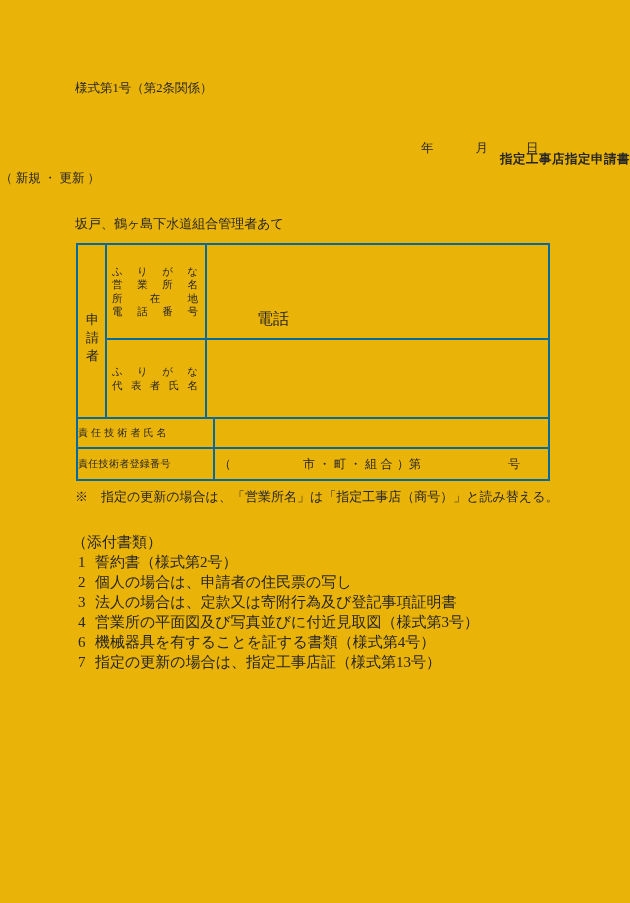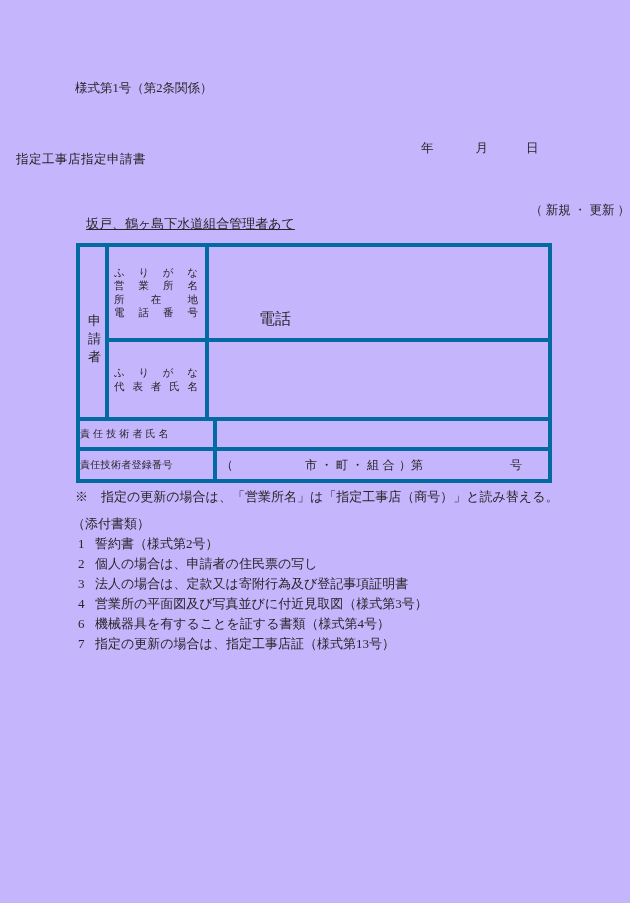--- a/index.html
+++ b/index.html
@@ -1,43 +1,43 @@
 <!DOCTYPE html>
 <html><head>
 <meta charset="utf-8">
 <style>
   html,body { margin:0; padding:0; background:#e8e8e8; }
   .page {
     position:relative;
     width:630px; height:903px;
     margin:0 auto;
-    background:#c4b5fd;
+    background:#eab308;
     color:#262626;
     font-family:"Liberation Serif","DejaVu Serif",serif;
     overflow:hidden;
   }
   .abs { position:absolute; }
 
   
   .form-number { left:75px; top:80px; font-size:12.5px; }
   .date-line { left:421px; top:116px; font-size:12.5px;margin-top:24px; }
   .date-line .m { margin-left:42px; }
   .date-line .d { margin-left:38px; }
-  .doc-title { left:16px; right:0; top:151px; text-align:left; font-size:12.5px; letter-spacing:0.5px; }
-  .doc-subtitle { left:0; right:0; top:170px; text-align:right; font-size:12.5px;margin-top:32px; }
-  .addressee { left:86px; top:215px; font-size:13px;text-decoration:underline; }
+  .doc-title { left:16px; right:0; top:151px; text-align:right; font-size:12.5px; letter-spacing:0.5px;font-weight:bold; }
+  .doc-subtitle { left:0; right:0; top:170px; text-align:left; font-size:12.5px; }
+  .addressee { left:75px; top:215px; font-size:13px; }
 
   
   table.app-table {
     position:absolute; left:76px; top:243px;
     width:472px;
     border-collapse:collapse; table-layout:fixed;
   }
   table.app-table td {
-    border:4px solid #0369a1;
+    border:2px solid #0369a1;
     padding:0; vertical-align:middle;
   }
   td.applicant-cell { text-align:center; }
   .vlabel {
     display:inline-block;
     writing-mode:vertical-rl;
     font-size:13px;
     letter-spacing:18px;
     line-height:29px;
   }
@@ -54,21 +54,21 @@
   td.small-label-cell { text-align:left; font-size:10px; letter-spacing:0.3px; }
   td.reg-value-cell { position:relative; font-size:12px; }
   .reg-part { position:absolute; top:50%; transform:translateY(-50%); }
   .reg-open { left:4px; }
   .reg-region { left:88px; letter-spacing:3.5px; }
   .reg-close { left:182px; }
   .reg-suffix { left:293px; }
 
   
   .note { left:75px; top:488px; font-size:13px; }
-  .attachments { left:72px; top:514px; font-size:13px; line-height:20px; }
+  .attachments { left:72px; top:532px; font-size:15px; line-height:20px; }
   .att-item .num { display:inline-block; width:17px; margin-left:6px; }
 </style>
 </head>
 <body>
 
 <div class="page">
 
   <div class="abs form-number">様式第1号（第2条関係）</div>
 
   <div class="abs date-line">

